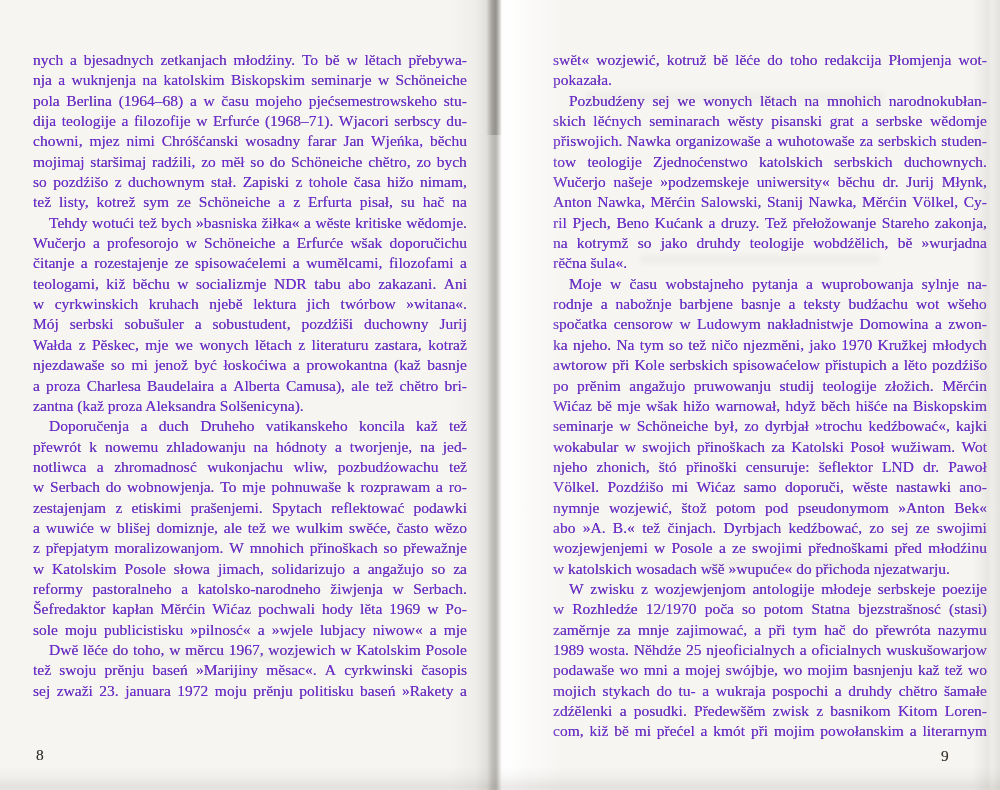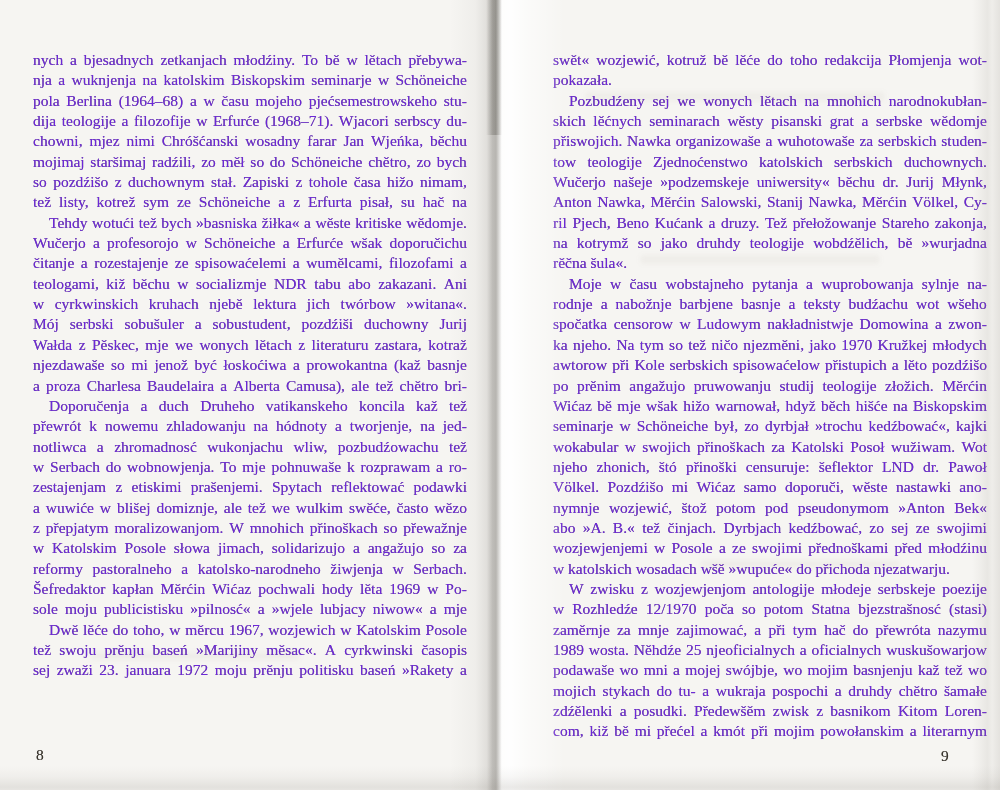--- a/index.html
+++ b/index.html
@@ -296,20 +296,21 @@
           <span>Charlesa</span>
           <span>Baudelaira</span>
           <span>a</span>
           <span>Alberta</span>
           <span>Camusa),</span>
           <span>ale</span>
           <span>tež</span>
           <span>chětro</span>
           <span>bri-</span>
         </div>
+        <div class="line">zantna (kaž proza Aleksandra Solšenicyna).</div>
         <div class="line just ind">
           <span>Doporučenja</span>
           <span>a</span>
           <span>duch</span>
           <span>Druheho</span>
           <span>vatikanskeho</span>
           <span>koncila</span>
           <span>kaž</span>
           <span>tež</span>
         </div>

